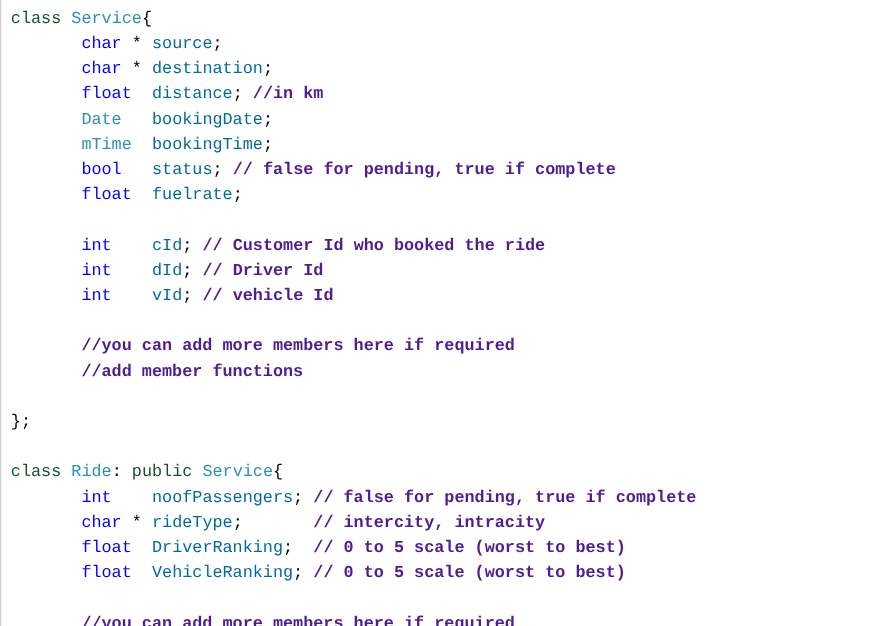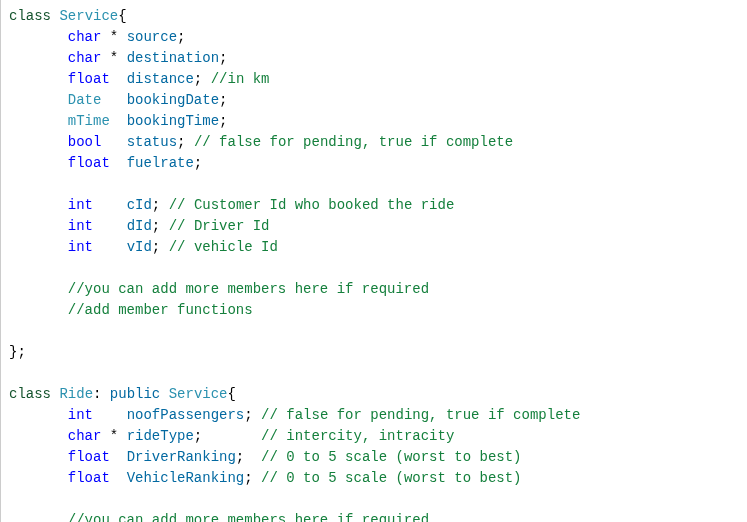--- a/index.html
+++ b/index.html
@@ -10,23 +10,23 @@
       line-height: 1.5;
       background: #ffffff;
       color: #000000;
     }
     .code-container {
       padding: 6px 8px;
       border-left: 1px solid #ccc;
       white-space: pre;
     }
     .kw-class { color: #14532d; }
-    .kw-access { color: #0369a1; }
+    .kw-access { color: #14532d; }
     .type-user { color: #2b91af; text-align: center; }
     .type-builtin { color: #0000ff; text-align: center; }
-    .comment { color: #15803d; }
+    .comment { color: #4c1d95; font-weight: bold; }
     .ident { color: #0369a1; }
     .punct { color: #000000; }
   </style>
 </head>
 <body>
 
 <div class="code-container" id="code-root"><div><span class="kw-class">class</span><span> </span><span class="type-user">Service</span><span class="punct">{</span></div><div><span>       </span><span class="type-builtin">char</span><span class="punct"> * </span><span class="ident">source</span><span class="punct">;</span></div><div><span>       </span><span class="type-builtin">char</span><span class="punct"> * </span><span class="ident">destination</span><span class="punct">;</span></div><div><span>       </span><span class="type-builtin">float</span><span class="punct">  </span><span class="ident">distance</span><span class="punct">; </span><span class="comment">//in km</span></div><div><span>       </span><span class="type-user">Date</span><span class="punct">   </span><span class="ident">bookingDate</span><span class="punct">;</span></div><div><span>       </span><span class="type-user">mTime</span><span class="punct">  </span><span class="ident">bookingTime</span><span class="punct">;</span></div><div><span>       </span><span class="type-builtin">bool</span><span class="punct">   </span><span class="ident">status</span><span class="punct">; </span><span class="comment">// false for pending, true if complete</span></div><div><span>       </span><span class="type-builtin">float</span><span class="punct">  </span><span class="ident">fuelrate</span><span class="punct">;</span></div><div>&nbsp;</div><div><span>       </span><span class="type-builtin">int</span><span class="punct">    </span><span class="ident">cId</span><span class="punct">; </span><span class="comment">// Customer Id who booked the ride</span></div><div><span>       </span><span class="type-builtin">int</span><span class="punct">    </span><span class="ident">dId</span><span class="punct">; </span><span class="comment">// Driver Id</span></div><div><span>       </span><span class="type-builtin">int</span><span class="punct">    </span><span class="ident">vId</span><span class="punct">; </span><span class="comment">// vehicle Id</span></div><div>&nbsp;</div><div><span>       </span><span class="comment">//you can add more members here if required</span></div><div><span>       </span><span class="comment">//add member functions</span></div><div>&nbsp;</div><div><span class="punct">};</span></div><div>&nbsp;</div><div><span class="kw-class">class</span><span> </span><span class="type-user">Ride</span><span class="punct">: </span><span class="kw-access">public</span><span> </span><span class="type-user">Service</span><span class="punct">{</span></div><div><span>       </span><span class="type-builtin">int</span><span class="punct">    </span><span class="ident">noofPassengers</span><span class="punct">; </span><span class="comment">// false for pending, true if complete</span></div><div><span>       </span><span class="type-builtin">char</span><span class="punct"> * </span><span class="ident">rideType</span><span class="punct">;       </span><span class="comment">// intercity, intracity</span></div><div><span>       </span><span class="type-builtin">float</span><span class="punct">  </span><span class="ident">DriverRanking</span><span class="punct">;  </span><span class="comment">// 0 to 5 scale (worst to best)</span></div><div><span>       </span><span class="type-builtin">float</span><span class="punct">  </span><span class="ident">VehicleRanking</span><span class="punct">; </span><span class="comment">// 0 to 5 scale (worst to best)</span></div><div>&nbsp;</div><div><span>       </span><span class="comment">//you can add more members here if required</span></div></div>
 
 </body></html>

